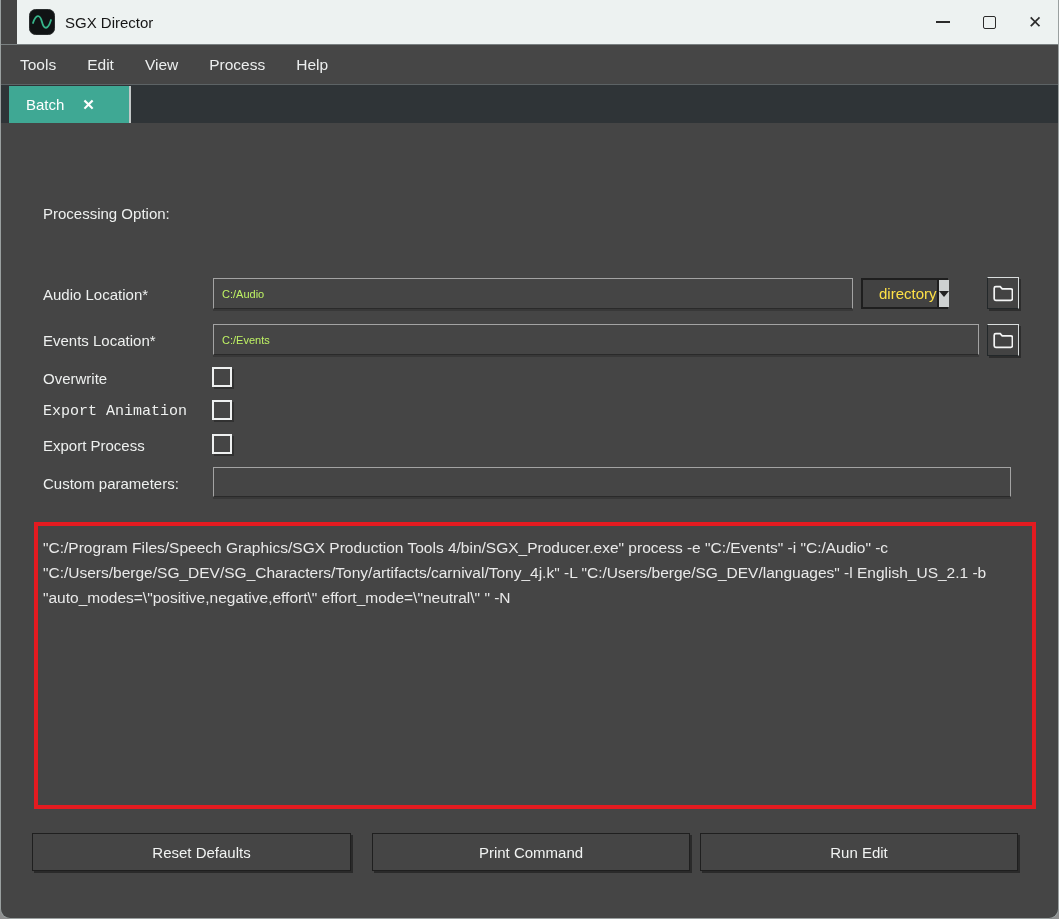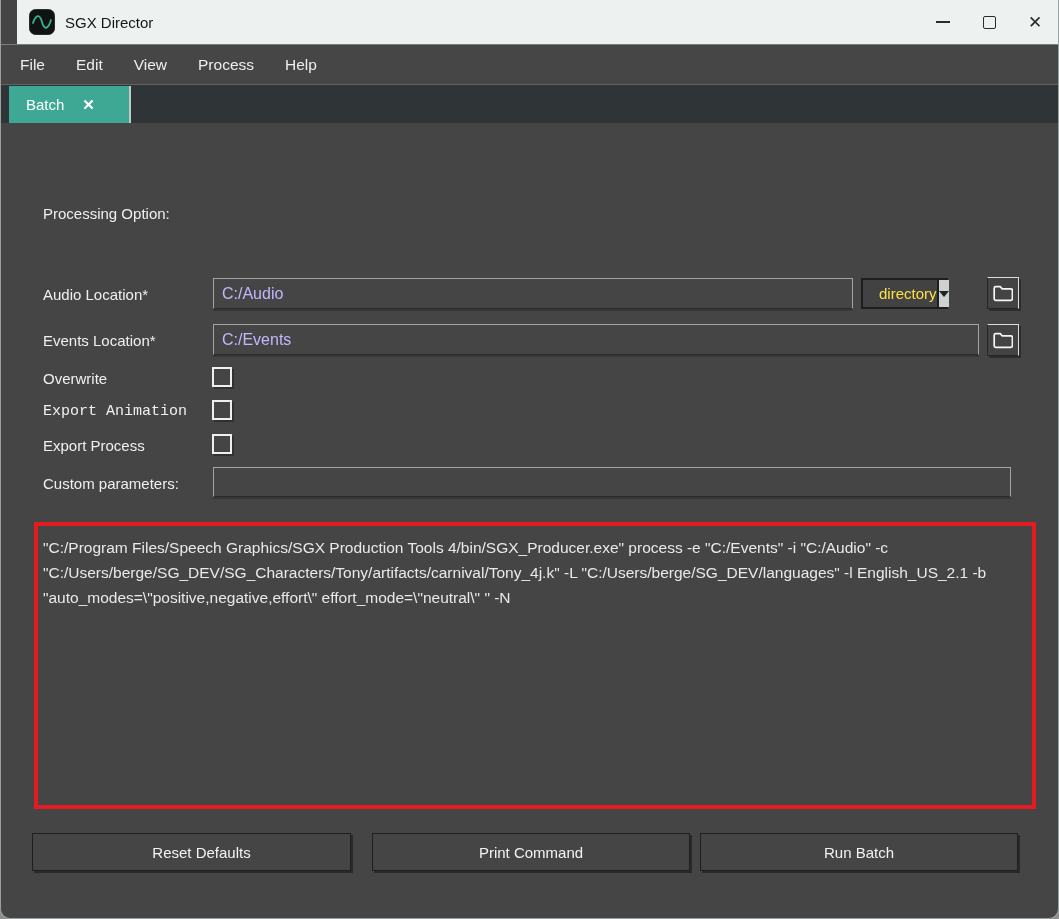--- a/index.html
+++ b/index.html
@@ -62,21 +62,21 @@
   .radio-row { position:absolute; left:19px; display:flex; align-items:center; gap:11px; }
   .radio {
     width:17px; height:17px; border:2px solid #f2f2f2; border-radius:50%;
     display:flex; align-items:center; justify-content:center; flex:0 0 auto;
   }
   .radio .dot { width:7px; height:7px; border-radius:50%; background:transparent; }
   .radio.selected .dot { background:#ffffff; }
   .radio-label { color:#eef0ef; font-size:15px; }
   .tinput {
     position:absolute; height:31px;
-    background:#454545; color:#c4b5fd; font-size:16px;
+    background:#454545; color:#bef264; font-size:11px;
     font-family:"Liberation Sans", sans-serif;
     border:1px solid; border-color:#a3a3a3 #a3a3a3 #2a2a2a #a3a3a3;
     box-shadow:0 2px 0 rgba(0,0,0,0.18);
     padding:0 8px; outline:none;
   }
   .combo {
     position:absolute; left:860px; top:278px; width:87px; height:31px;
     border:2px solid #1e1e1e; background:#424242;
     display:flex; align-items:center;
   }
@@ -134,21 +134,21 @@
       <div class="win-btn">
           <span class="glyph-max"></span>
         </div>
       <div class="win-btn">
           <span class="glyph-close">✕</span>
         </div>
     </div>
   </div>
 
   <div class="menubar">
-    <div class="menu-item">File</div>
+    <div class="menu-item">Tools</div>
     <div class="menu-item">Edit</div>
     <div class="menu-item">View</div>
     <div class="menu-item">Process</div>
     <div class="menu-item">Help</div>
   </div>
 
   <div class="tabbar">
     <div class="tab">
       <span>Batch</span>
       <span class="tab-close">✕</span>
@@ -189,15 +189,15 @@
   <div class="lbl" style="top:437px;">Export Process</div>
   <div class="checkbox" style="top:434px;"></div>
 
   <div class="lbl" style="top:475px;">Custom parameters:</div>
   <input class="tinput" style="left: 212px; top: 467px; width: 798px; height: 30px;" value="">
 
   <div class="cmdbox">"C:/Program Files/Speech Graphics/SGX Production Tools 4/bin/SGX_Producer.exe" process -e "C:/Events" -i "C:/Audio" -c "C:/Users/berge/SG_DEV/SG_Characters/Tony/artifacts/carnival/Tony_4j.k" -L "C:/Users/berge/SG_DEV/languages" -l English_US_2.1 -b "auto_modes=\"positive,negative,effort\" effort_mode=\"neutral\" " -N</div>
 
   <div class="btn btn-reset">Reset Defaults</div>
   <div class="btn btn-print">Print Command</div>
-  <div class="btn btn-run">Run Batch</div>
+  <div class="btn btn-run">Run Edit</div>
 
 </div>
 
 </body></html>

